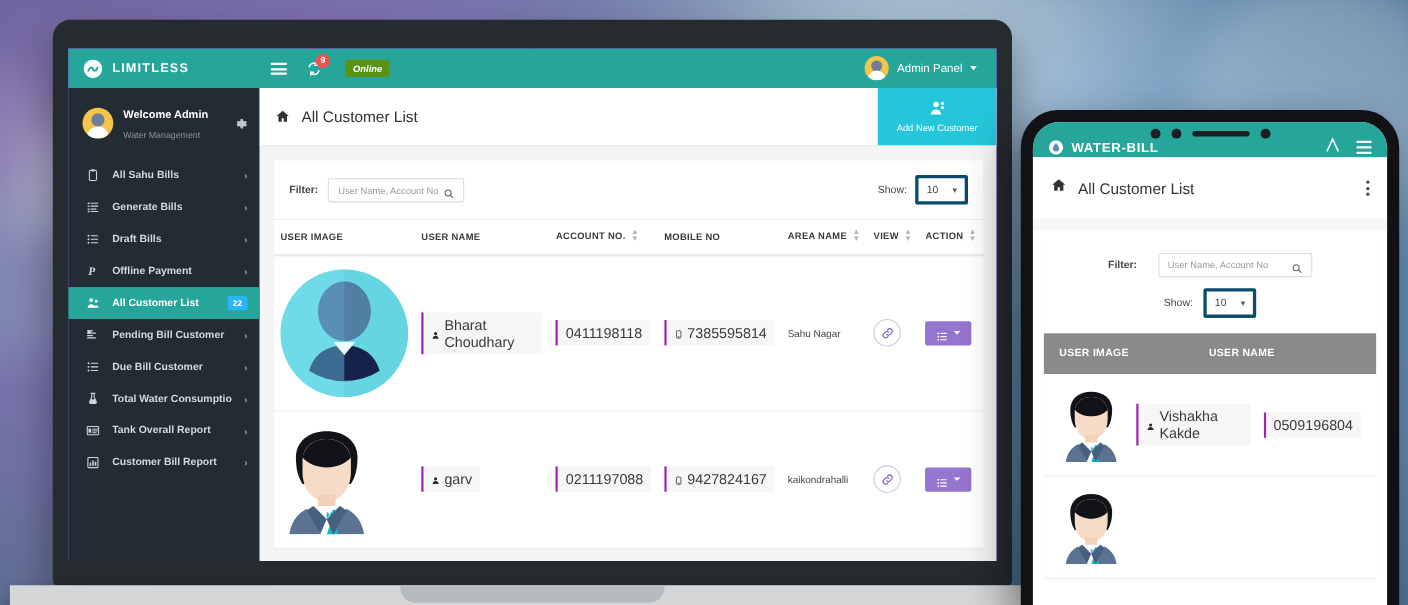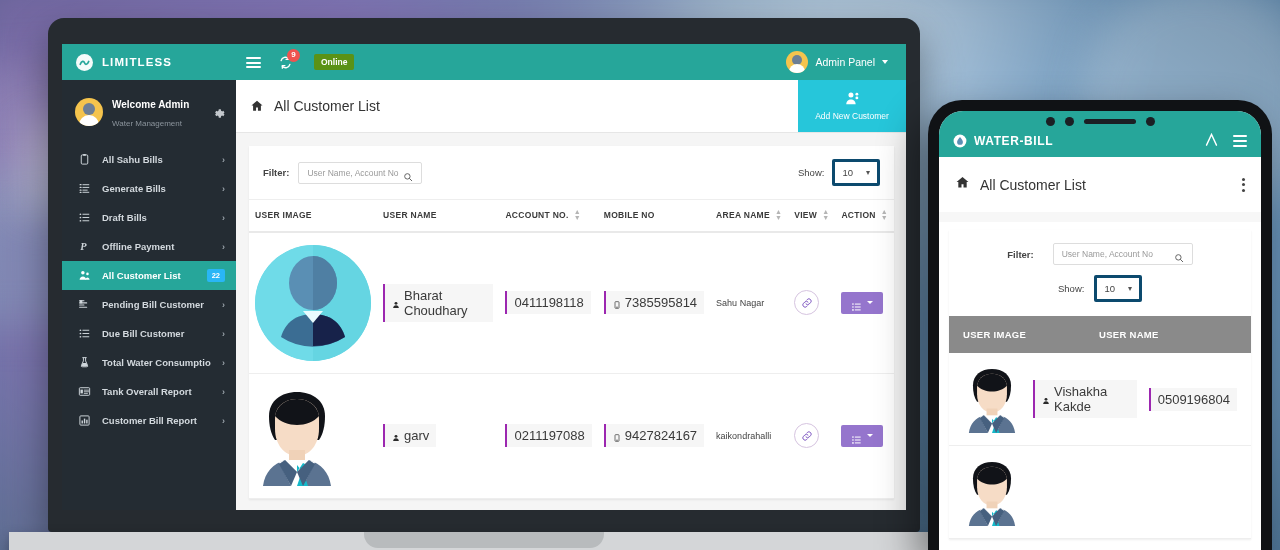--- a/index.html
+++ b/index.html
@@ -55,21 +55,21 @@
   .brand-name { font-size:11.5px; font-weight:bold; letter-spacing:1.1px; }
   .nav-tools { display:flex; align-items:center; gap:17px; }
   .nav-ico { width:15px; height:15px; position:relative; cursor:pointer; }
   .hamb span { display:block; height:2px; background:#fff; margin:2.5px 0; border-radius:1px; }
   .badge-dot {
     position:absolute; top:-6px; right:-7px; min-width:13px; height:13px; padding:0 2px;
     background:#ef5350; border-radius:50%; color:#fff; font-size:8px; font-weight:bold;
     display:flex; align-items:center; justify-content:center; line-height:1;
   }
   .online-pill { background:#5a9216; color:#fff; font-size:8.5px; font-weight:bold; padding:3px 7px;
-                 border-radius:2px; margin-left:4px; }
+                 border-radius:2px; margin-left:4px;font-style:italic; }
   .nav-right { margin-left:auto; display:flex; align-items:center; gap:7px; padding-right:4px; }
   .nav-avatar { width:22px; height:22px; border-radius:50%; background:#f5c44d; position:relative; overflow:hidden; }
   .nav-avatar .head { position:absolute; left:50%; top:4px; margin-left:-5px; width:10px; height:10px;
                       border-radius:50%; background:#6d7f96; }
   .nav-avatar .body { position:absolute; left:50%; bottom:0; margin-left:-8px; width:16px; height:9px;
                       border-radius:8px 8px 0 0; background:#fff; }
   .nav-user { font-size:10.5px; }
   .caret { width:0; height:0; border-left:3.5px solid transparent; border-right:3.5px solid transparent;
            border-top:4px solid #fff; }
 
@@ -151,21 +151,21 @@
   
   .phone { position:absolute; left:928px; top:100px; width:344px; }
   .phone-body { background:#101215; border-radius:34px 34px 0 0; padding:11px 11px 0 11px;
                 box-shadow:-10px 16px 40px rgba(0,0,0,.45); }
   .phone-screen { background:#fff; border-radius:24px 24px 0 0; overflow:hidden; height:440px;
                   position:relative; }
   .notch-row { position:absolute; left:0; right:0; top:0; height:20px; display:flex;
                align-items:center; justify-content:center; gap:10px; z-index:5; }
   .notch-cam { width:9px; height:9px; border-radius:50%; background:#1b1f24; }
   .notch-bar { width:52px; height:5px; border-radius:3px; background:#1b1f24; }
-  .p-nav { height:46px; background:#26a69a; display:flex; align-items:center; padding:14px 14px 0 14px;
+  .p-nav { height:32px; background:#26a69a; display:flex; align-items:center; padding:14px 14px 0 14px;
            color:#fff; }
   .p-brand { display:flex; align-items:center; gap:7px; }
   .p-brand-ico { width:14px; height:14px; }
   .p-brand-txt { font-size:12px; font-weight:bold; letter-spacing:.6px; }
   .p-nav-right { margin-left:auto; display:flex; align-items:center; gap:13px; }
   .p-ham span { display:block; width:14px; height:2px; background:#fff; margin:2.6px 0; border-radius:1px; }
   .p-head { display:flex; align-items:center; padding:18px 16px; background:#fff; }
   .p-head-txt { font-size:14px; color:#333; margin-left:10px; }
   .p-kebab { margin-left:auto; display:flex; flex-direction:column; gap:2.5px; cursor:pointer; }
   .p-kebab i { width:3px; height:3px; background:#444; border-radius:50%; display:block; }

